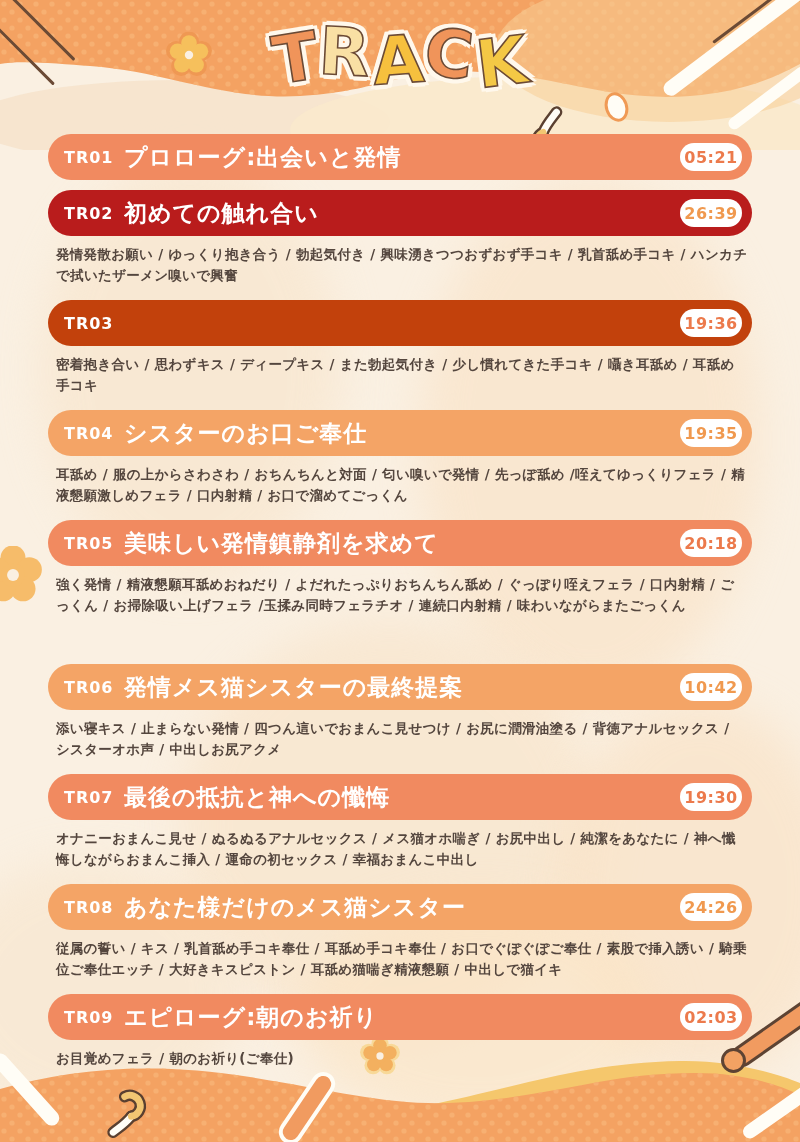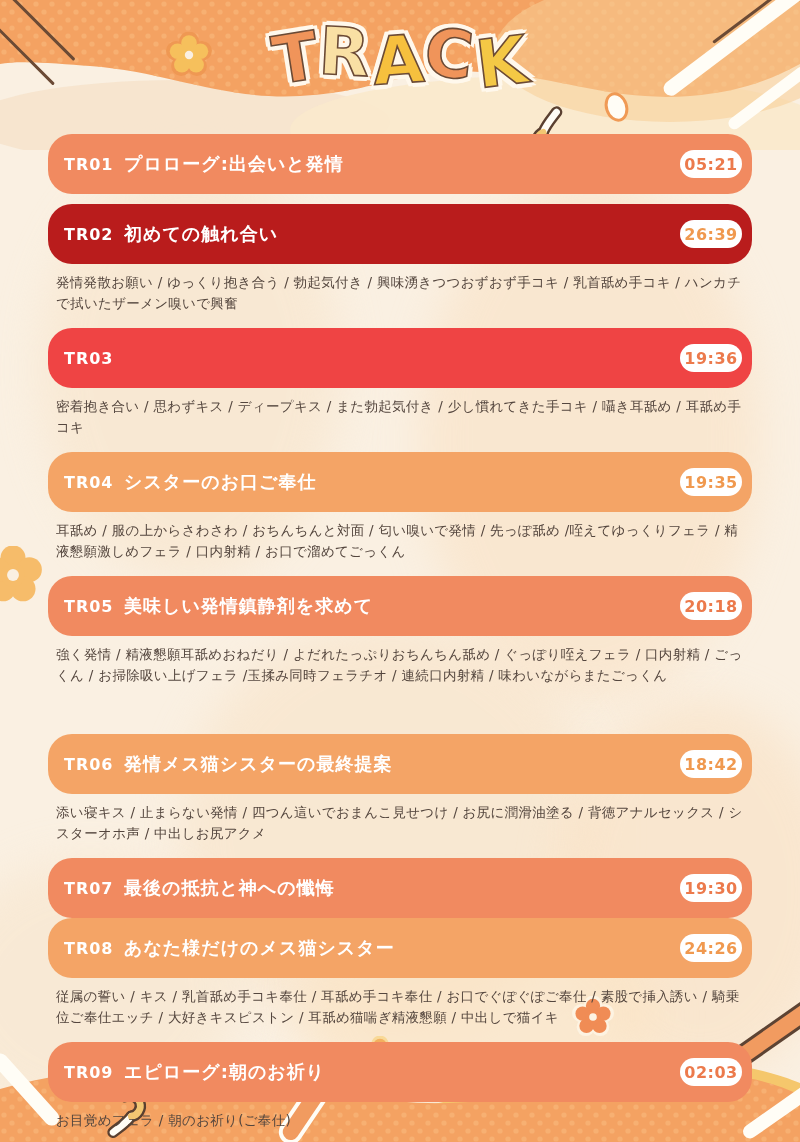--- a/index.html
+++ b/index.html
@@ -36,32 +36,32 @@
       -5px 0 0 #FFF8EC, 5px 0 0 #FFF8EC;
   }
   .title .ltr:nth-child(1){transform:rotate(-9deg) translateY(8px);}
   .title .ltr:nth-child(2){transform:rotate(3deg) translateY(2px);}
   .title .ltr:nth-child(3){transform:rotate(-4deg) translateY(10px);}
   .title .ltr:nth-child(4){transform:rotate(6deg) translateY(4px);}
   .title .ltr:nth-child(5){transform:rotate(-7deg) translateY(12px);}
   
   .tracklist{position:absolute;top:134px;left:48px;width:704px;}
   .track-bar{
-    display:flex;align-items:center;height:60px;border-radius:24px;
+    display:flex;align-items:center;height:46px;border-radius:24px;
     padding:0 10px 0 16px;box-sizing:border-box;color:#fff;
   }
   .track-bar .tr-id{font-size:16px;font-weight:800;letter-spacing:1px;width:60px;flex:0 0 auto;}
-  .track-bar .tr-title{font-size:18px;font-weight:800;letter-spacing:1px;flex:1 1 auto;white-space:nowrap;overflow:hidden;}
+  .track-bar .tr-title{font-size:23px;font-weight:800;letter-spacing:1px;flex:1 1 auto;white-space:nowrap;overflow:hidden;}
   .badge{
     margin-left:auto;flex:0 0 auto;background:#FFFFFF;border-radius:15px;
     min-width:62px;height:28px;display:flex;align-items:center;justify-content:center;
     font-size:16px;font-weight:800;letter-spacing:.5px;
   }
   .track-desc{
-    margin:8px 4px 14px 8px;font-size:13.5px;font-weight:400;line-height:21px;
+    margin:8px 4px 14px 8px;font-size:13.5px;font-weight:700;line-height:21px;
     letter-spacing:.3px;color:#54463E;
   }
   .gap-nodesc{margin-bottom:10px;}
   
   .deco{position:absolute;pointer-events:none;}
   .stripe{border-radius:12px;}
   .line{height:3px;background:#6b4a35;border-radius:2px;}
   .tl-line1{left:-28px;top:16px;width:120px;transform:rotate(45deg);}
   .tl-line2{left:-40px;top:44px;width:110px;transform:rotate(45deg);}
   .tr-stripe1{right:-36px;top:28px;width:190px;height:15px;background:#FFFDF6;transform:rotate(-37deg);}
@@ -229,21 +229,21 @@
     <div class="track-row">
       <div class="track-bar" style="background: #b91c1c;">
         <span class="tr-id">TR02</span>
         <span class="tr-title">初めての触れ合い</span>
         <span class="badge" style="color: rgb(240, 153, 79);">26:39</span>
       </div>
       <div class="track-desc">発情発散お願い / ゆっくり抱き合う / 勃起気付き / 興味湧きつつおずおず手コキ / 乳首舐め手コキ / ハンカチで拭いたザーメン嗅いで興奮</div>
     </div>
 
     <div class="track-row">
-      <div class="track-bar" style="background: #ef4444; align-items: center;">
+      <div class="track-bar" style="background: #c2410c; align-items: center;">
         <span class="tr-id">TR03</span>
         <span class="badge" style="color: rgb(236, 122, 76);">19:36</span>
       </div>
       <div class="track-desc">密着抱き合い / 思わずキス / ディープキス / また勃起気付き / 少し慣れてきた手コキ / 囁き耳舐め / 耳舐め手コキ</div>
     </div>
 
     <div class="track-row">
       <div class="track-bar" style="background: rgb(244, 164, 102);">
         <span class="tr-id">TR04</span>
         <span class="tr-title">シスターのお口ご奉仕</span>
@@ -258,31 +258,32 @@
         <span class="tr-title">美味しい発情鎮静剤を求めて</span>
         <span class="badge" style="color: rgb(236, 122, 76); text-align: center;">20:18</span>
       </div>
       <div class="track-desc">強く発情 / 精液懇願耳舐めおねだり / よだれたっぷりおちんちん舐め / ぐっぽり咥えフェラ / 口内射精 / ごっくん / お掃除吸い上げフェラ /玉揉み同時フェラチオ / 連続口内射精 / 味わいながらまたごっくん</div>
     </div>
 
     <div class="track-row">
       <div class="track-bar" style="background: rgb(244, 164, 102); margin-top: 48px;">
         <span class="tr-id">TR06</span>
         <span class="tr-title">発情メス猫シスターの最終提案</span>
-        <span class="badge" style="color: rgb(240, 153, 79);">18:42</span>
+        <span class="badge" style="color: rgb(240, 153, 79);">10:42</span>
       </div>
       <div class="track-desc">添い寝キス / 止まらない発情 / 四つん這いでおまんこ見せつけ / お尻に潤滑油塗る / 背徳アナルセックス / シスターオホ声 / 中出しお尻アクメ</div>
     </div>
 
     <div class="track-row">
       <div class="track-bar" style="background: rgb(241, 138, 96);">
         <span class="tr-id">TR07</span>
         <span class="tr-title">最後の抵抗と神への懺悔</span>
         <span class="badge" style="color: rgb(236, 122, 76);">19:30</span>
       </div>
+      <div class="track-desc">オナニーおまんこ見せ / ぬるぬるアナルセックス / メス猫オホ喘ぎ / お尻中出し / 純潔をあなたに / 神へ懺悔しながらおまんこ挿入 / 運命の初セックス / 幸福おまんこ中出し</div>
     </div>
 
     <div class="track-row">
       <div class="track-bar" style="background: rgb(244, 164, 102);">
         <span class="tr-id">TR08</span>
         <span class="tr-title">あなた様だけのメス猫シスター</span>
         <span class="badge" style="color: rgb(240, 153, 79);">24:26</span>
       </div>
       <div class="track-desc">従属の誓い / キス / 乳首舐め手コキ奉仕 / 耳舐め手コキ奉仕 / お口でぐぽぐぽご奉仕 / 素股で挿入誘い / 騎乗位ご奉仕エッチ / 大好きキスピストン / 耳舐め猫喘ぎ精液懇願 / 中出しで猫イキ</div>
     </div>

